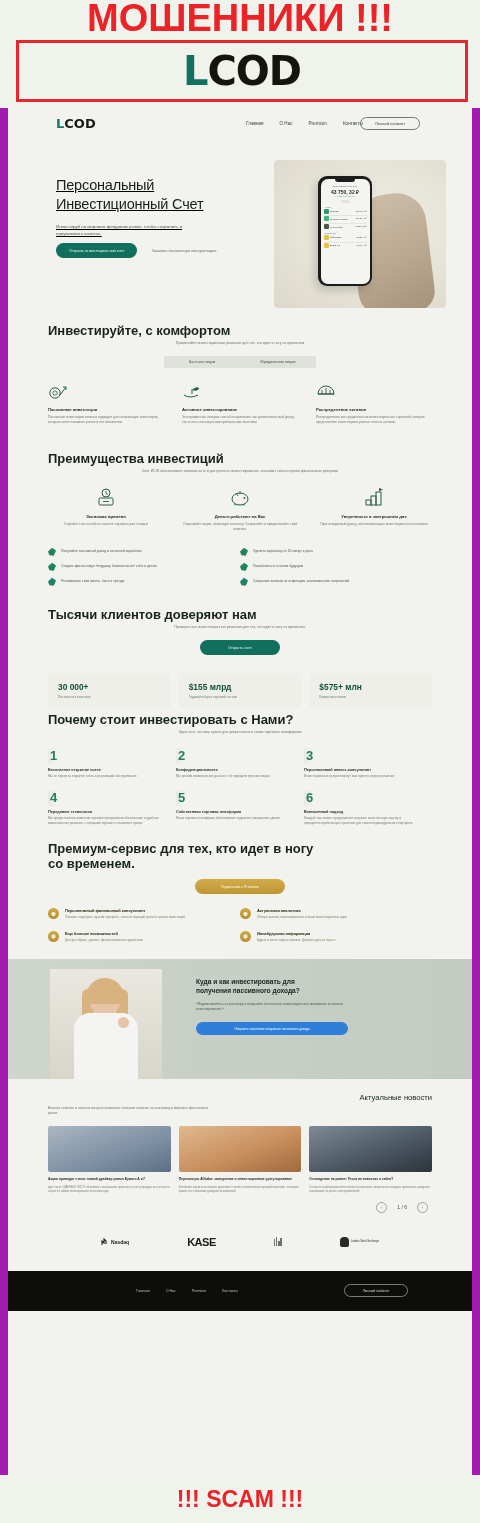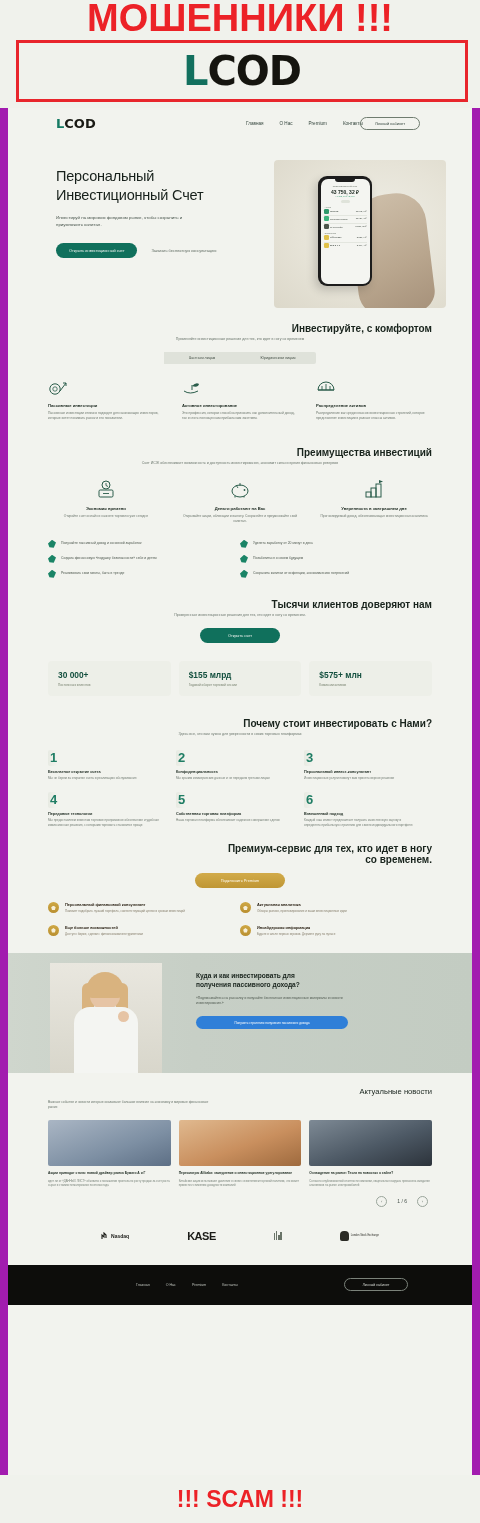--- a/index.html
+++ b/index.html
@@ -69,21 +69,21 @@
   .hdr-nav a { font-size: 4.6px; color: #33443c; text-decoration: none; white-space: nowrap; }
   .hdr-btn {
     position: absolute; left: 352px; width: 60px; height: 13px;
     border: 0.7px solid #6f7c6f; border-radius: 9px;
     display: flex; align-items: center; justify-content: center;
     font-size: 4px; color: #33443c; white-space: nowrap;
   }
 
   
   .hero { position: relative; height: 185px; width: 100%; }
-  .hero-text { position: absolute; left: 48px; top: 29px; width: 180px; }
+  .hero-text { position: absolute; left: 48px; top: 38px; width: 180px; text-decoration: underline; }
   .hero-h1 {
     font-size: 14.5px; line-height: 19px; color: #17201b; font-weight: normal;
     letter-spacing: -0.2px;
   }
   .hero-sub { margin-top: 9px; font-size: 4.4px; line-height: 7px; color: #4b574f; width: 130px; }
   .hero-cta-row { position: absolute; left: 48px; top: 105px; display: flex; align-items: center; gap: 14px; }
   .btn-green {
     background: #10705c; color: #eef3ef; border-radius: 11px;
     height: 15px; padding: 0 13px; display: flex; align-items: center;
     font-size: 3.9px; white-space: nowrap;
@@ -125,21 +125,21 @@
   .ph-ico { width:5px;height:5px;border-radius:1.2px;background:#2f9a6b; }
   .ph-ico.y { background:#e0c14a; }
   .ph-ico.g2 { background:#3bb37b; }
   .ph-ico.d { background:#4b554a; }
   .ph-nm { font-size:2.2px;color:#2d372f;flex:1; }
   .ph-val { font-size:2.2px;color:#2d372f; }
   .ph-line { height:.4px;background:#e3e6df;margin:1px 0; }
 
   
   .sec { width: 100%; padding: 0 40px; }
-  .sec-h { text-align:right; font-size: 10px; color:#18231c; font-weight:bold; }
+  .sec-h { text-align:left; font-size: 13px; color:#18231c; font-weight:bold; }
   .sec-sub { text-align:center; font-size: 3.6px; color:#6a756c; line-height:5.4px; margin-top:3px; }
 
   .tabbar {
     margin: 10px auto 0; width: 152px; height: 12px; background:#dfe2da;
     border-radius: 2px; display:flex;
   }
   .tabbar div { flex:1; display:flex;align-items:center;justify-content:center;font-size:3.6px;color:#48534a; }
   .tabbar div.active { background:#dfe2da; }
 
   .cols3 { display:flex; gap: 18px; margin-top: 14px; }
@@ -486,21 +486,21 @@
           <b>$155 млрд</b>
           <span>Годовой оборот торговой сессии</span>
         </div>
         <div class="stat">
           <b>$575+ млн</b>
           <span>Комиссии активов</span>
         </div>
       </div>
     </div>
 
-    <div class="sec" style="margin-top:22px;">
+    <div class="sec" style="margin-top:4px;">
       <div class="sec-h">Почему стоит инвестировать с Нами?</div>
       <div class="sec-sub">Здесь все, что вам нужно для уверенности в своих торговых платформах</div>
       <div class="grid6">
         <div class="g6">
           <div class="num">1</div>
           <h5>Бесплатное открытие счета</h5>
           <p>Мы не берем за открытие счета и реализацию обслуживания</p>
         </div>
         <div class="g6">
           <div class="num">2</div>

